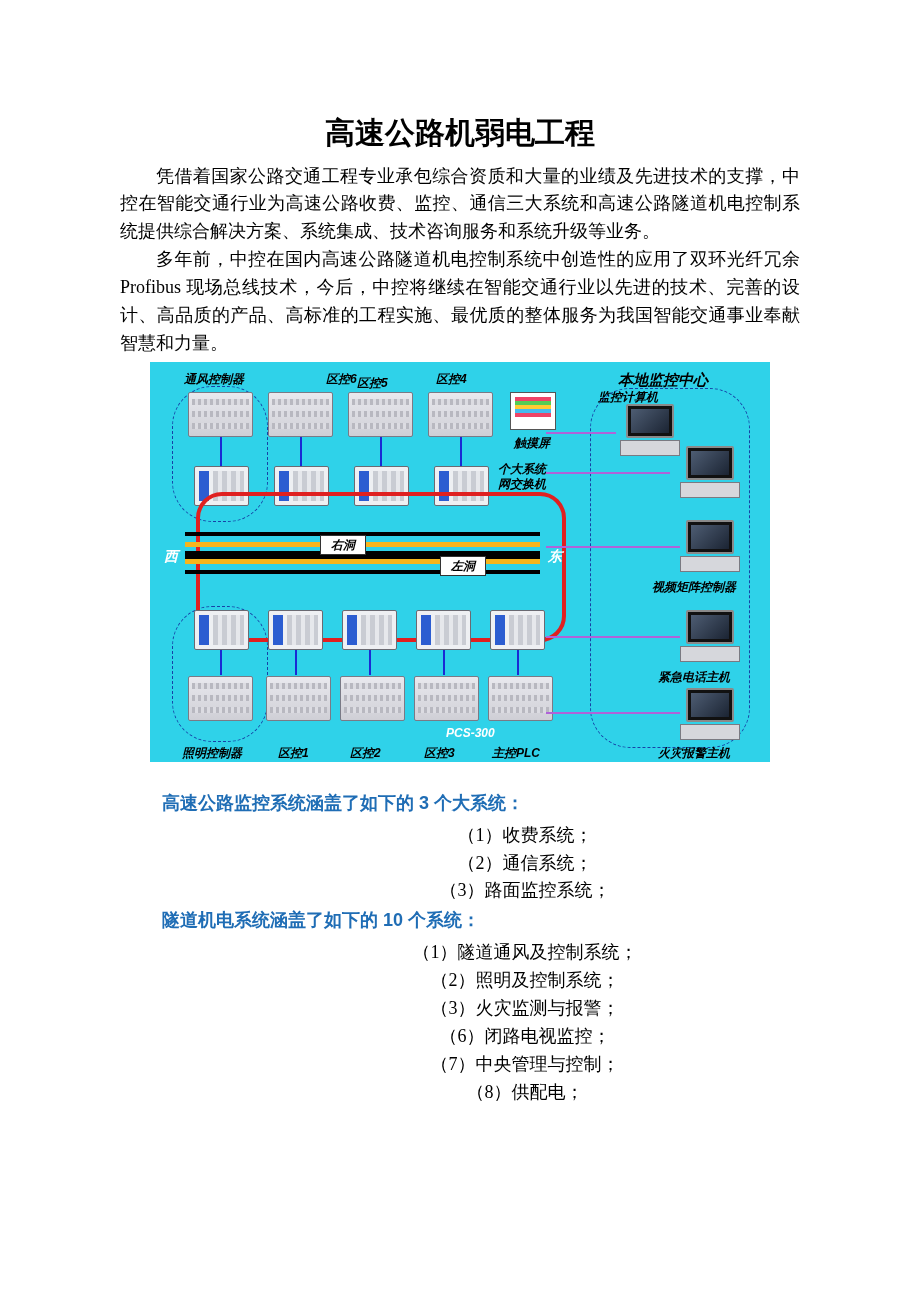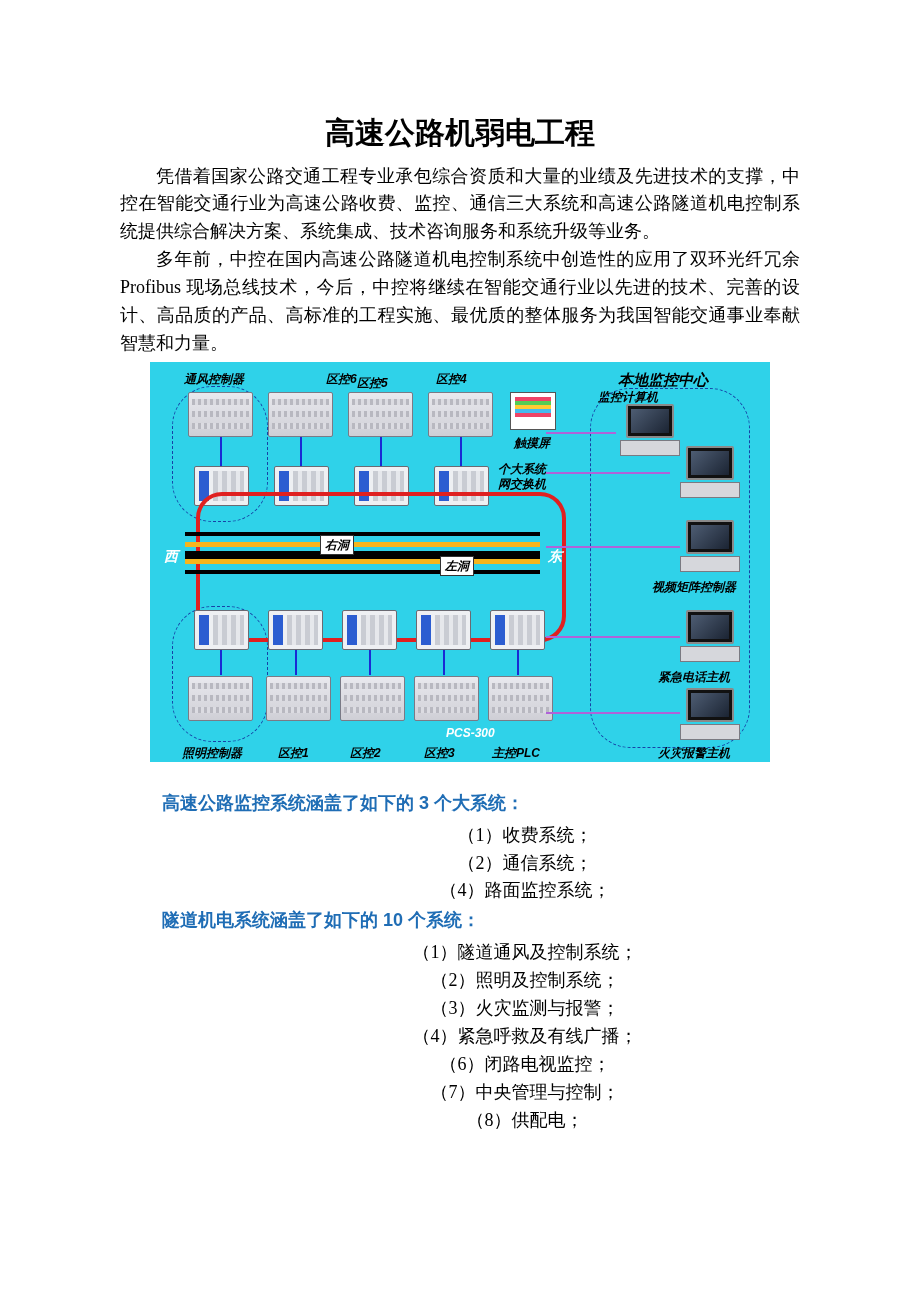--- a/index.html
+++ b/index.html
@@ -87,21 +87,21 @@
     border-top:4px solid #000; border-bottom:4px solid #000;
   }
   .road .mid {
     position:absolute; left:0; right:0; top:15px; height:8px;
     background:#000;
   }
   .road .lane {
     position:absolute; left:0; right:0; height:5px; background:#f7b51c;
   }
   .tunlabel {
-    position:absolute; background:#fff; padding:0 4px; font-size:12px;
+    position:absolute; background:#fff; padding:0 10px; font-size:12px;
     border:1px solid #333;
   }
   .redloop {
     position:absolute; border:4px solid #e02020; border-radius:26px;
     background:transparent;
   }
   .pc {
     position:absolute; width:60px; height:52px;
   }
   .pc .mon {
@@ -274,25 +274,24 @@
     <div class="hline" style="left:396px; top:350px; width:134px;"></div>
     <div class="hline" style="left:396px; top:70px;  width:70px;"></div>
 
   </div>
 </div>
 
 <div class="sec-head first">高速公路监控系统涵盖了如下的 3 个大系统：</div>
 <div class="list">
   <div>（1）收费系统；</div>
   <div>（2）通信系统；</div>
-  <div>（4）路面监控系统；</div>
+  <div>（3）路面监控系统；</div>
 </div>
 
 <div class="sec-head">隧道机电系统涵盖了如下的 10 个系统：</div>
 <div class="list">
   <div>（1）隧道通风及控制系统；</div>
   <div>（2）照明及控制系统；</div>
   <div>（3）火灾监测与报警；</div>
-  <div>（4）紧急呼救及有线广播；</div>
   <div>（6）闭路电视监控；</div>
   <div>（7）中央管理与控制；</div>
   <div>（8）供配电；</div>
 </div>
 
 </body></html>

